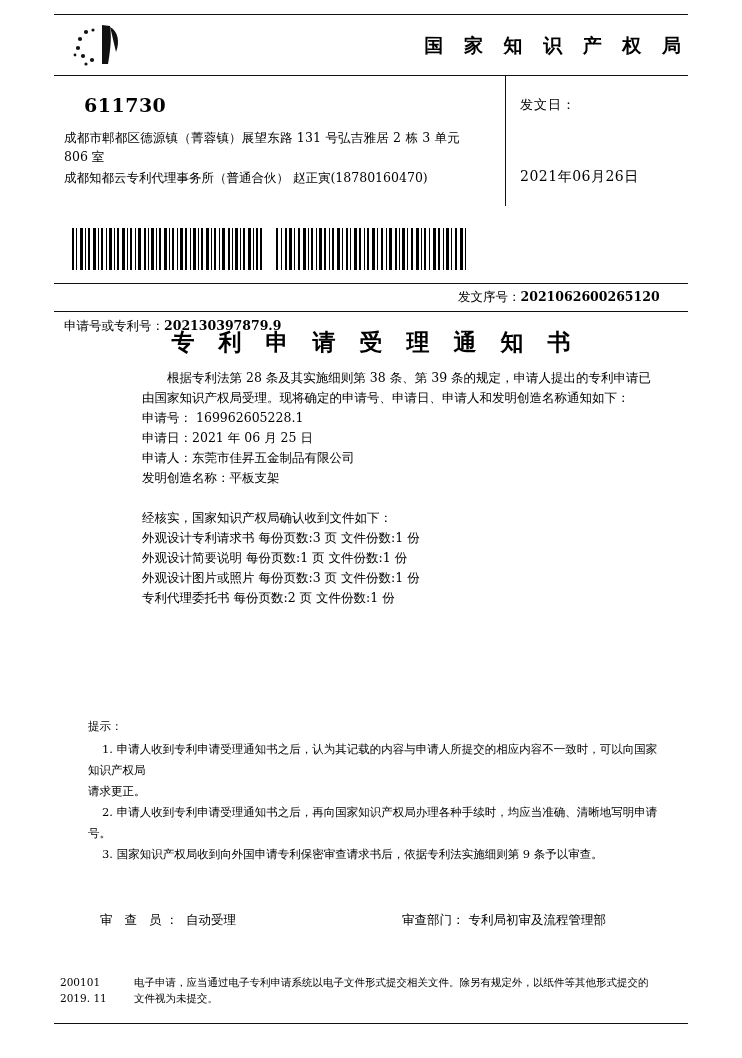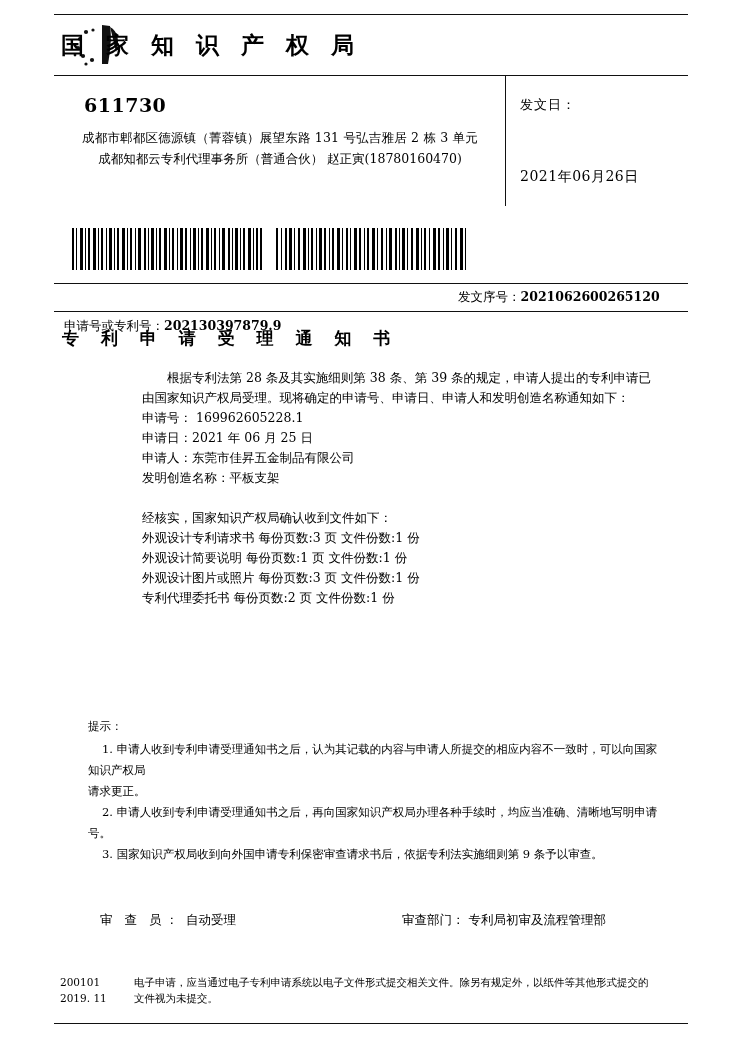--- a/index.html
+++ b/index.html
@@ -42,22 +42,22 @@
     position: absolute;
     left: 18px; top: 8px;
     width: 58px; height: 46px;
   }
   .header-title {
     position: absolute;
     left: 0; top: 0;
     width: 634px;
     height: 49px;
     line-height: 62px;
-    text-align: left;
-    font-size: 23px;
+    text-align: right;
+    font-size: 19px;
     letter-spacing: 7px;
     font-weight: bold;
     text-indent: 7px;
   }
   
   .addr-block {
     position: absolute;
     left: 54px; top: 76px;
     width: 452px; height: 130px;
     border-right: 1.5px solid #111;
@@ -67,21 +67,20 @@
     position: absolute;
     left: 30px; top: 18px;
     font-size: 19px;
     font-weight: bold;
     letter-spacing: 0.5px;
   }
   .addr-lines {
     position: absolute;
     left: 10px; top: 52px;
     width: 432px;
-    text-align: center;
     font-size: 12.5px;
     line-height: 19px;
   }
   .addr-lines div { white-space: nowrap; }
   .addr-l1 { letter-spacing: 0.2px; }
   .addr-l2 { }
   .addr-l3 { margin-top: 2px; }
   
   .date-block {
     position: absolute;
@@ -136,22 +135,22 @@
     position: absolute;
     left: 404px; top: 6px;
     font-size: 12.5px;
   }
   .numrow b { font-weight: bold; }
   
   .main-title {
     position: absolute;
     left: 54px; top: 327px;
     width: 634px;
-    text-align: left;
-    font-size: 17px;
+    text-align: center;
+    font-size: 23px;
     font-weight: bold;
     letter-spacing: 8px;
     text-indent: 8px;
   }
   
   .body-text {
     position: absolute;
     left: 142px; top: 368px;
     width: 520px;
     font-size: 12.5px;
@@ -230,20 +229,21 @@
         </g>
       </svg>
     </div>
     <div class="header-title">国 家 知 识 产 权 局</div>
   </div>
 
   <div class="addr-block">
     <div class="doc-number">611730</div>
     <div class="addr-lines">
       <div class="addr-l1">成都市郫都区德源镇（菁蓉镇）展望东路 131 号弘吉雅居 2 栋 3 单元</div>
+      <div class="addr-l2">806 室</div>
       <div class="addr-l3">成都知都云专利代理事务所（普通合伙）  赵正寅(18780160470)</div>
     </div>
   </div>
 
   <div class="date-block">
     <div class="date-label">发文日：</div>
     <div class="date-value">2021年06月26日</div>
   </div>
 
   <div class="barcode-row">

